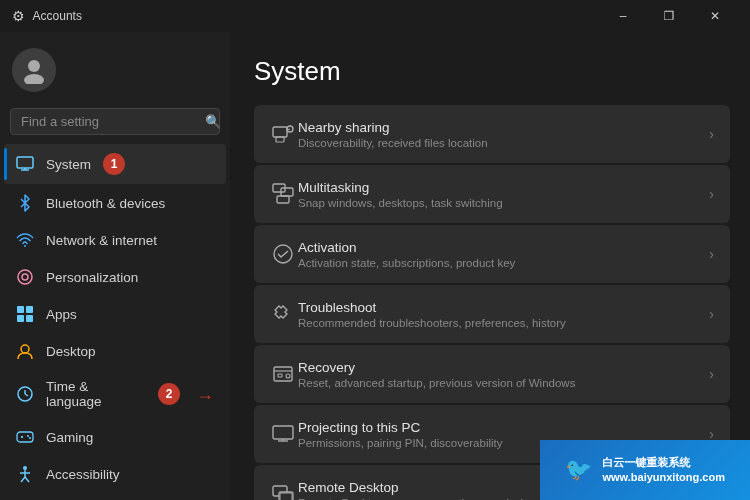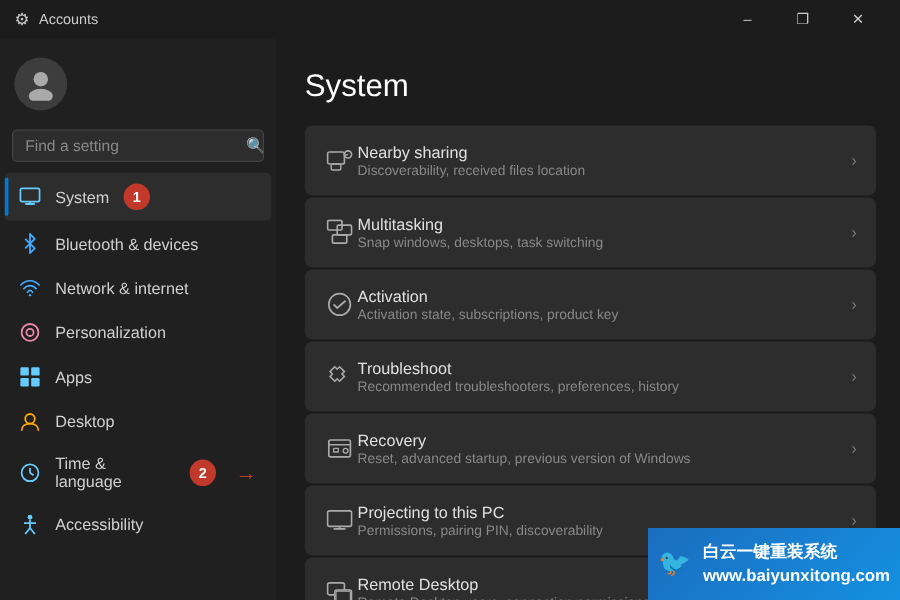--- a/index.html
+++ b/index.html
@@ -239,21 +239,21 @@
       justify-content: center;
       gap: 10px;
       z-index: 10;
     }
     .watermark-bird {
       color: white;
       font-size: 22px;
     }
     .watermark-text {
       color: white;
-      font-size: 14px;
+      font-size: 11px;
       font-weight: bold;
       line-height: 1.4;
     }
 
   </style>
 </head>
 <body>
 
 <div style="position:relative; width:750px; height:500px; overflow:hidden;">
 
@@ -360,20 +360,32 @@
               <circle cx="9" cy="9" r="7" stroke="#6cf" stroke-width="1.5" fill="none"></circle>
               <line x1="9" y1="5" x2="9" y2="9" stroke="#6cf" stroke-width="1.5"></line>
               <line x1="9" y1="9" x2="12" y2="11" stroke="#6cf" stroke-width="1.5"></line>
             </svg>
           </span>
           <span>Time &amp; language</span>
           <div class="step-badge" style="background:#c0392b; margin-left:2px;">2</div>
           <span style="color:#c0392b; font-size:18px; margin-left:4px;">→</span>
         </li>
 
+        <li class="nav-item">
+          <span class="nav-icon">
+            <svg width="18" height="14" viewBox="0 0 18 14" fill="none">
+              <rect x="1" y="2" width="16" height="10" rx="3" stroke="#6cf" stroke-width="1.3" fill="none"></rect>
+              <line x1="5" y1="7" x2="7" y2="7" stroke="#6cf" stroke-width="1.3"></line>
+              <line x1="6" y1="6" x2="6" y2="8" stroke="#6cf" stroke-width="1.3"></line>
+              <circle cx="12" cy="6" r="1" fill="#6cf"></circle>
+              <circle cx="14" cy="8" r="1" fill="#6cf"></circle>
+            </svg>
+          </span>
+          <span>Gaming</span>
+        </li>
 
         <li class="nav-item">
           <span class="nav-icon">
             <svg width="18" height="18" viewBox="0 0 18 18" fill="none">
               <circle cx="9" cy="3" r="2" fill="#6cf"></circle>
               <line x1="9" y1="5" x2="9" y2="12" stroke="#6cf" stroke-width="1.5"></line>
               <line x1="4" y1="8" x2="14" y2="8" stroke="#6cf" stroke-width="1.5"></line>
               <line x1="9" y1="12" x2="5" y2="17" stroke="#6cf" stroke-width="1.5"></line>
               <line x1="9" y1="12" x2="13" y2="17" stroke="#6cf" stroke-width="1.5"></line>
             </svg>

